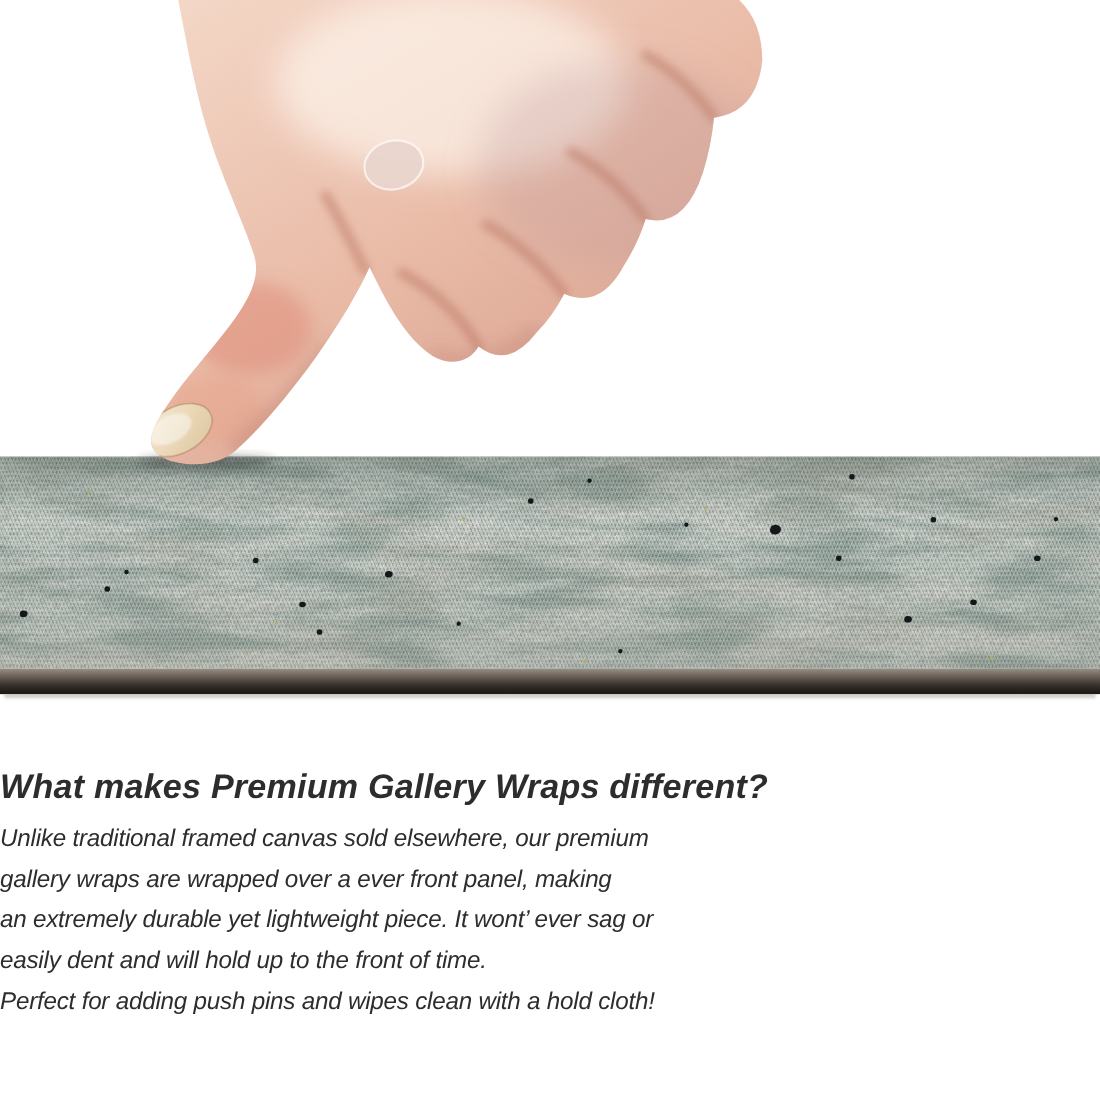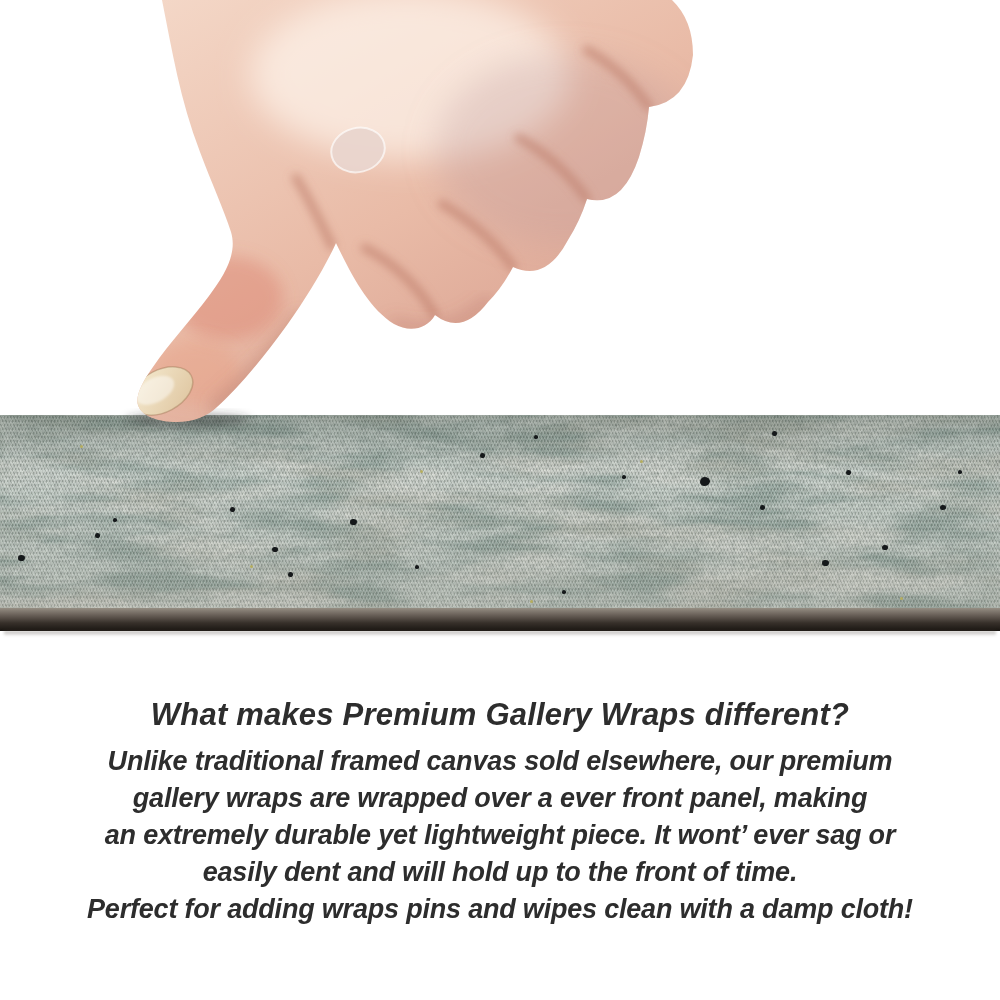--- a/index.html
+++ b/index.html
@@ -24,25 +24,25 @@
   .speck{position:absolute;background:var(--speck,#b5ad5f);border-radius:50%;}
   .edge{position:absolute;left:0;right:0;bottom:0;height:23px;
         background:linear-gradient(var(--edge_top,#958e83), #6a6159 30%, #37302a 65%, var(--edge_dark,#191511));}
   .strip-shadow{position:absolute;left:4px;right:4px;top:631px;height:5px;
         background:linear-gradient(rgba(80,72,64,0.45), rgba(80,72,64,0));filter:blur(1.5px);}
 
   
   .hand{position:absolute;left:110px;top:0;width:600px;height:432px;}
 
   
-  .info{position:absolute;left:0;top:697px;width:1000px;text-align:center;
+  .info{position:absolute;left:0;top:697px;width:1000px;text-align:left;
         color:var(--text,#2d2d2d);font-style:italic;}
   .info h1{margin:0 0 10px 0;font-size:31px;font-weight:700;letter-spacing:.2px;
            font-family:"Liberation Sans",sans-serif;}
-  .info p{margin:0;font-size:27px;line-height:37px;font-weight:700;letter-spacing:-.2px;
+  .info p{margin:0;font-size:22px;line-height:37px;font-weight:400;letter-spacing:-.2px;
           font-family:"Liberation Sans",sans-serif;}
 </style>
 </head>
 <body>
 
 <div class="stage">
 
   <div class="strip">
     <div class="fabric">
       <svg class="mottle" viewBox="0 0 1000 193" preserveAspectRatio="none">
@@ -185,16 +185,16 @@
       </g>
     </g>
   </svg>
 
   <section class="info">
     <h1>What makes Premium Gallery Wraps different?</h1>
     <p>Unlike traditional framed canvas sold elsewhere, our premium</p>
     <p>gallery wraps are wrapped over a ever front panel, making</p>
     <p>an extremely durable yet lightweight piece. It wont’ ever sag or</p>
     <p>easily dent and will hold up to the front of time.</p>
-    <p>Perfect for adding wraps pins and wipes clean with a damp cloth!</p>
+    <p>Perfect for adding push pins and wipes clean with a hold cloth!</p>
   </section>
 
 </div>
 
 </body></html>

